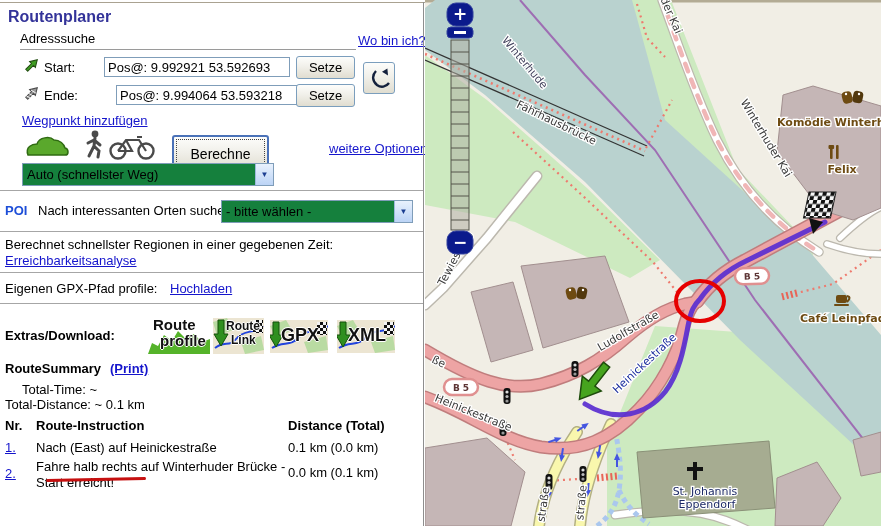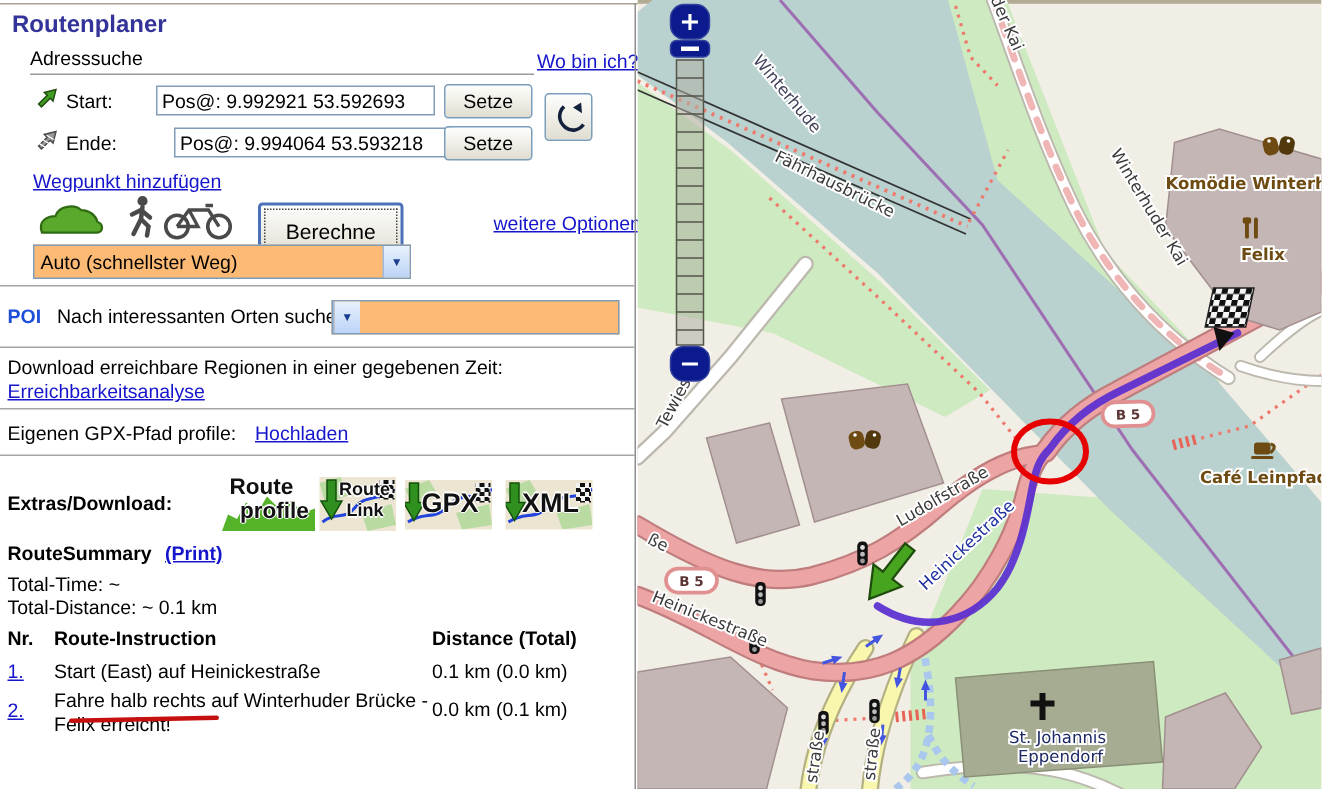--- a/index.html
+++ b/index.html
@@ -11,21 +11,21 @@
   .vsep{position:absolute;left:423px;top:2px;width:1px;height:524px;background:#8e8e8e;}
   .title{font-size:16px;font-weight:bold;color:#333399;}
   .hr{position:absolute;left:0;width:423px;border-top:1px solid #a6a6a6;height:1px;}
   .addrhead{left:20px;top:31px;width:336px;text-align:left;border-bottom:1px solid #9a9a9a;padding-bottom:3px;}
   input.text{position:absolute;width:178px;height:16px;border:1px solid #7f9db9;
        font:13px "Liberation Sans",sans-serif;padding:1px 3px;}
   .btn{position:absolute;border:1px solid #7b9ebd;border-radius:3px;
        background:linear-gradient(#fdfdfb,#f1f0ea 45%,#e0ddd0);
        font:13px "Liberation Sans",sans-serif;text-align:center;cursor:pointer;}
   .btn-main{border:2px solid #4b72b8;outline:1px dotted #444;outline-offset:-5px;font-size:14px;}
-  .select{position:absolute;height:21px;border:1px solid #7f9db9;background:#fdba74;
+  .select{position:absolute;height:21px;border:1px solid #7f9db9;background:#15803d;
        display:flex;align-items:center;cursor:pointer;}
   .select .val{flex:1;padding:0 4px;white-space:nowrap;overflow:hidden;}
   .select .dd{width:17px;height:100%;background:linear-gradient(#e8f1fd,#bcd4f6);
        border-left:1px solid #9db9dc;display:flex;align-items:center;justify-content:center;
        color:#1b3e91;font-size:8px;}
   .bold{font-weight:bold;}
   .navy{color:#1d4ed8;}
   .badge{position:absolute;overflow:hidden;}
   .badge .t{position:absolute;font-weight:bold;color:#111;
        text-shadow:1px 0 #fff,-1px 0 #fff,0 1px #fff,0 -1px #fff;line-height:1;}
@@ -101,26 +101,27 @@
 <div class="select" style="left:22px;top:163px;width:250px;">
   <span class="val">Auto (schnellster Weg)</span>
   <span class="dd">▼</span>
 </div>
 
 <div class="hr" style="top:190px;"></div>
 
 <span class="abs bold navy" style="left:5px;top:203px;">POI</span>
 <span class="abs" style="left:38px;top:203px;">Nach interessanten Orten suchen</span>
 <div class="select" style="left:221px;top:200px;width:190px;">
+  <span class="val">- bitte wählen -</span>
   <span class="dd">▼</span>
 </div>
 
 <div class="hr" style="top:231px;"></div>
 
-<span class="abs" style="left:5px;top:237px;">Download erreichbare Regionen in einer gegebenen Zeit:</span>
+<span class="abs" style="left:5px;top:237px;">Berechnet schnellster Regionen in einer gegebenen Zeit:</span>
 <span class="abs link" style="left:5px;top:253px;">Erreichbarkeitsanalyse</span>
 
 <div class="hr" style="top:272px;"></div>
 
 <span class="abs" style="left:5px;top:281px;">Eigenen GPX-Pfad profile:</span>
 <span class="abs link" style="left:170px;top:281px;">Hochladen</span>
 
 <div class="hr" style="top:303px;"></div>
 
 <span class="abs bold" style="left:5px;top:328px;">Extras/Download:</span>
@@ -162,34 +163,34 @@
       <path d="M34,22 L56,16 L58,30 L38,33 Z" fill="#b9dba2"></path>
     <path d="M2,28 C14,20 20,28 30,16 C38,8 48,14 58,6" fill="none" stroke="#2244dd" stroke-width="2"></path>
     <path d="M3,2 L9,2 L9,15 L13,15 L6,27 L-1,15 L3,15 Z" fill="#2f8f1f" stroke="#14510a" stroke-width="1"></path>
   </svg>
   <div class="checks" style="left:47px;top:2px;width:10px;height:13px;"></div>
   <span class="t" style="left:11px;top:6px;font-size:18px;">XML</span>
 </div>
 
 <span class="abs bold" style="left:5px;top:361px;">RouteSummary</span>
 <span class="abs bold link" style="left:110px;top:361px;">(Print)</span>
-<span class="abs" style="left:5px;top:382px;">Total-Time: ~</span>
+<span class="abs" style="left:22px;top:382px;">Total-Time: ~</span>
 <span class="abs" style="left:5px;top:397px;">Total-Distance: ~ 0.1 km</span>
 
 <span class="cell bold" style="left:5px;top:418px;">Nr.</span>
 <span class="cell bold" style="left:36px;top:418px;">Route-Instruction</span>
 <span class="cell bold" style="left:288px;top:418px;">Distance (Total)</span>
 
 <span class="cell link" style="left:5px;top:440px;">1.</span>
-<span class="cell" style="left:36px;top:440px;">Start (East) auf Heinickestraße</span>
+<span class="cell" style="left:36px;top:440px;">Nach (East) auf Heinickestraße</span>
 <span class="cell" style="left:288px;top:440px;">0.1 km (0.0 km)</span>
 
 <span class="cell link" style="left:5px;top:466px;">2.</span>
 <span class="cell" style="left:36px;top:459px;white-space:nowrap;"><span>Fahre </span><span>halb rechts</span><span> auf Winterhuder Brücke -</span></span>
-<span class="cell" style="left:36px;top:475px;">Felix erreicht!</span>
+<span class="cell" style="left:36px;top:475px;">Start erreicht!</span>
 <span class="cell" style="left:288px;top:465px;">0.0 km (0.1 km)</span>
 <div class="redline"></div>
 
 <div class="vsep"></div>
 
 <div class="map">
 <svg width="456" height="526" viewBox="0 0 456 526">
   <defs>
     <pattern id="chk" width="8" height="8" patternUnits="userSpaceOnUse">
       <rect width="8" height="8" fill="#f5f5f5"></rect>

